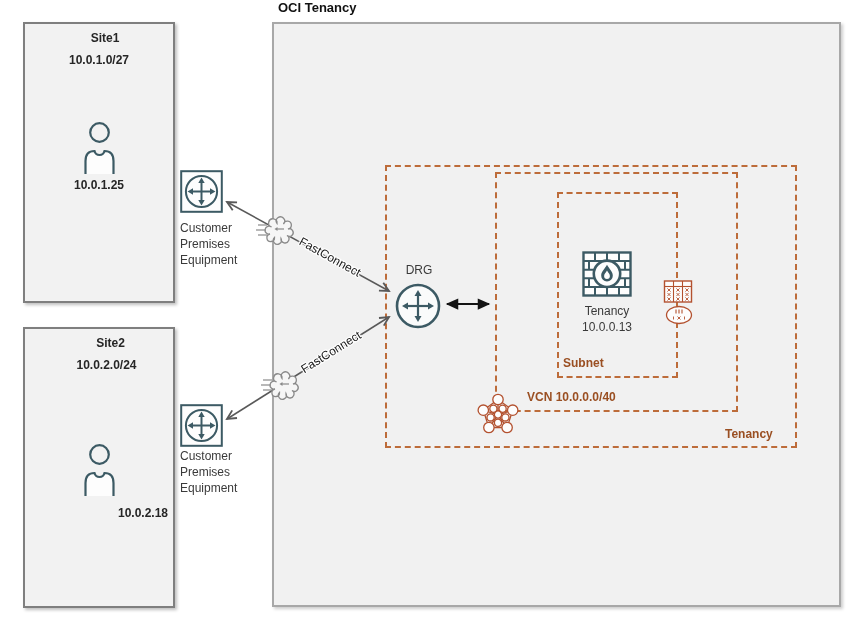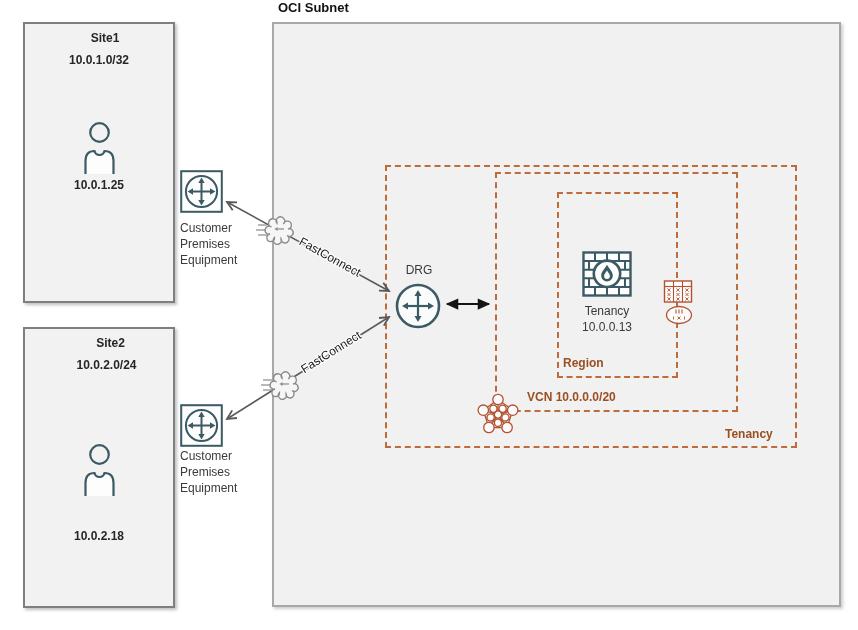--- a/index.html
+++ b/index.html
@@ -32,50 +32,50 @@
   svg .cloud{fill:#f6f6f6;stroke:#8a8a8a;stroke-width:1.3;}
   svg .speed{stroke:#8a8a8a;stroke-width:1.2;}
   .z1{z-index:1}.z2{z-index:2}.z3{z-index:3}.z4{z-index:4}.z5{z-index:5}
 </style>
 </head>
 <body>
 
 <div class="stage">
 
   <div class="region-box z1" style="left:272px;top:22px;width:569px;height:585px;"></div>
-  <div class="t title z5" style="left:278px;top:1px;">OCI Subnet</div>
+  <div class="t title z5" style="left:278px;top:1px;">OCI Tenancy</div>
 
   <div class="solid-box z1" style="left:23px;top:22px;width:152px;height:281px;"></div>
   <div class="t bold center z5" style="left:23px;top:31px;width:164px;">Site1</div>
-  <div class="t bold center z5" style="left:23px;top:53px;width:152px;">10.0.1.0/32</div>
+  <div class="t bold center z5" style="left:23px;top:53px;width:152px;">10.0.1.0/27</div>
   <div class="abs z4" style="left:81px;top:121px;">
     <svg width="37" height="53" viewBox="0 0 37 53">
       <circle cx="18.5" cy="11.5" r="9.3" class="fil-none stk-teal" stroke-width="2.2"></circle>
       <path d="M4.5,53 V40 Q4.5,30 13.5,30 Q14.5,34 18.5,34 Q22.5,34 23.5,30 Q32.5,30 32.5,40 V53" class="fil-white stk-teal" stroke-width="2.2"></path>
     </svg>
   </div>
   <div class="t bold center z5" style="left:23px;top:178px;width:152px;">10.0.1.25</div>
 
   <div class="solid-box z1" style="left:23px;top:327px;width:152px;height:281px;"></div>
   <div class="t bold center z5" style="left:23px;top:336px;width:175px;">Site2</div>
   <div class="t bold center z5" style="left:23px;top:358px;width:167px;">10.0.2.0/24</div>
   <div class="abs z4" style="left:81px;top:443px;">
     <svg width="37" height="53" viewBox="0 0 37 53">
       <circle cx="18.5" cy="11.5" r="9.3" class="fil-none stk-teal" stroke-width="2.2"></circle>
       <path d="M4.5,53 V40 Q4.5,30 13.5,30 Q14.5,34 18.5,34 Q22.5,34 23.5,30 Q32.5,30 32.5,40 V53" class="fil-white stk-teal" stroke-width="2.2"></path>
     </svg>
   </div>
-  <div class="t bold center z5" style="left:23px;top:529px;width:152px;">10.0.2.18</div>
+  <div class="t bold center z5" style="left:23px;top:506px;width:152px;padding-left:44px;">10.0.2.18</div>
 
   <div class="dashed-box z2" style="left:385px;top:165px;width:412px;height:283px;"></div>
   <div class="dashed-box z2" style="left:495px;top:172px;width:243px;height:240px;"></div>
   <div class="dashed-box z2" style="left:557px;top:192px;width:121px;height:186px;"></div>
   <div class="t brown z5" style="left:725px;top:427px;">Tenancy</div>
-  <div class="t brown z5" style="left:527px;top:390px;">VCN 10.0.0.0/20</div>
-  <div class="t brown z5" style="left:563px;top:356px;">Region</div>
+  <div class="t brown z5" style="left:527px;top:390px;">VCN 10.0.0.0/40</div>
+  <div class="t brown z5" style="left:563px;top:356px;">Subnet</div>
 
   <svg class="overlay z3" width="858" height="630" viewBox="0 0 858 630">
     <defs>
       <marker id="vee" viewBox="0 0 12 12" refX="10" refY="6" markerWidth="9" markerHeight="9" orient="auto-start-reverse">
         <path d="M2,2 L10,6 L2,10" fill="none" stroke="#595959" stroke-width="1.6"></path>
       </marker>
       <marker id="tri" viewBox="0 0 12 12" refX="10" refY="6" markerWidth="7.5" markerHeight="7.5" orient="auto-start-reverse">
         <path d="M1,1.5 L11,6 L1,10.5 Z" fill="#141414"></path>
       </marker>
     </defs>

